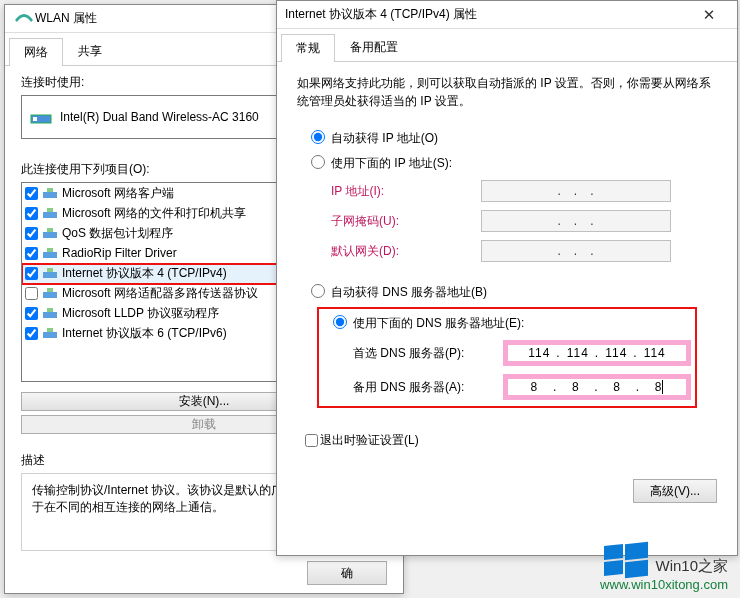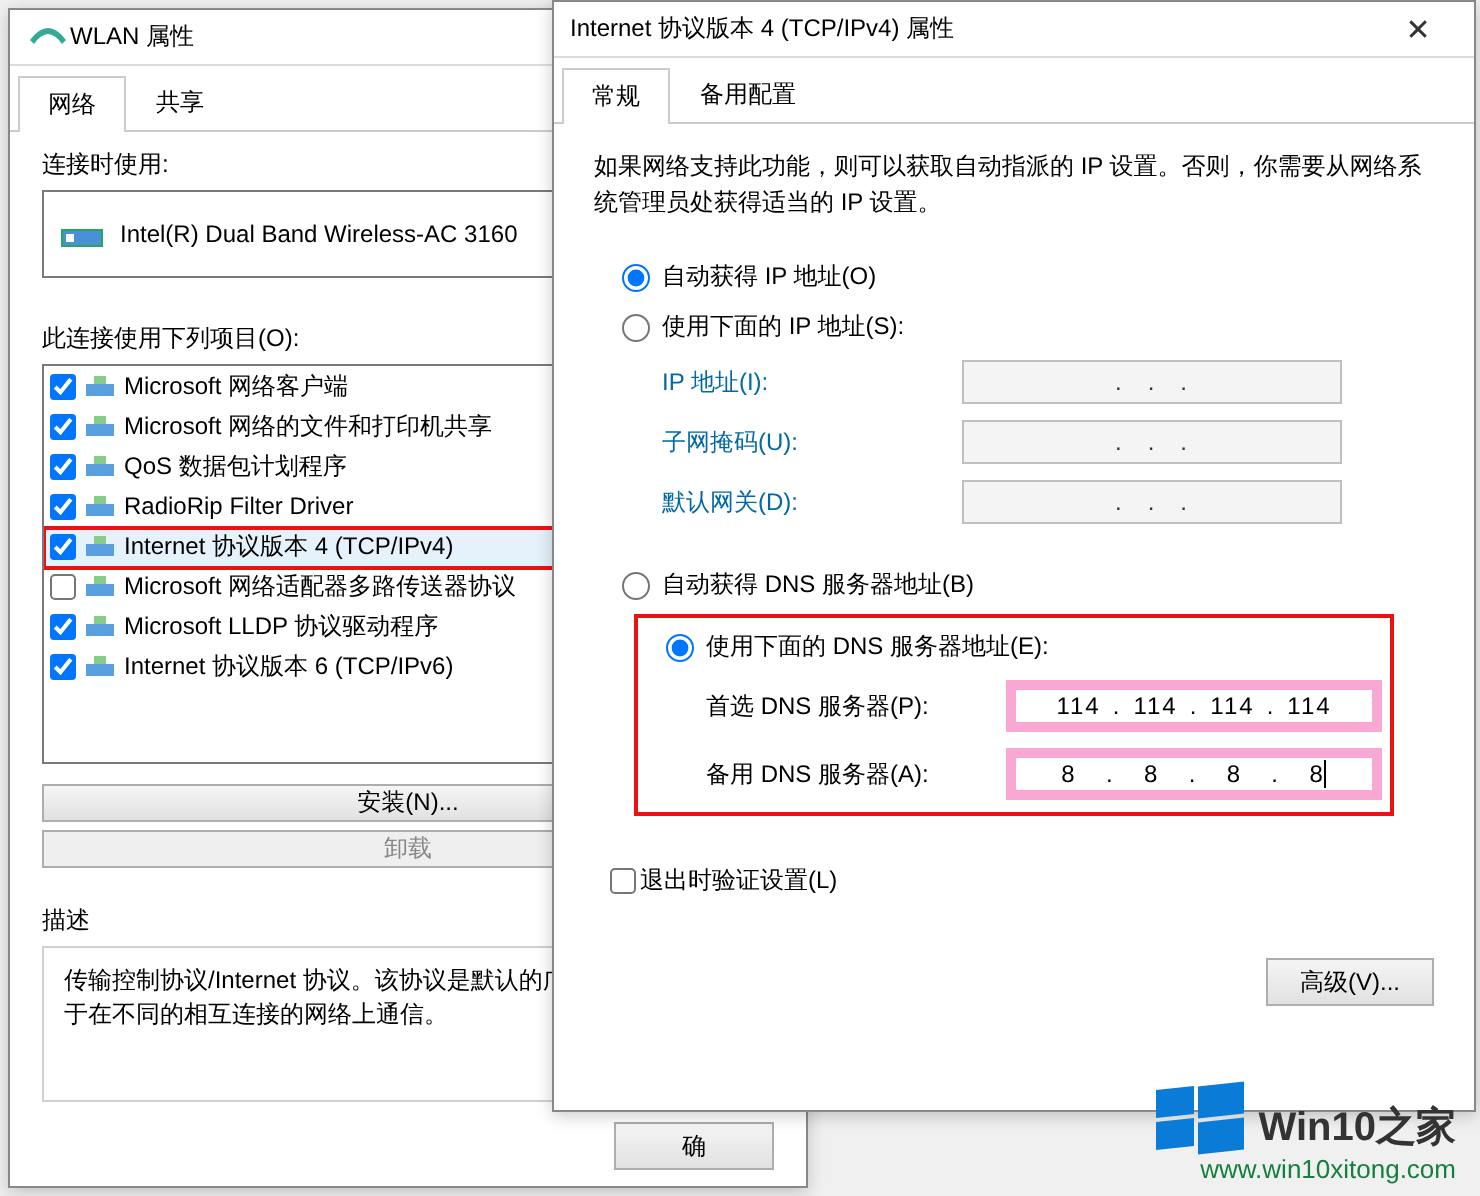--- a/index.html
+++ b/index.html
@@ -29,37 +29,37 @@
 .btn { flex: 1; height: 24px; border: 1px solid #adadad; background: linear-gradient(#f5f5f5,#e1e1e1); cursor: pointer; }
 .btn.disabled { color: #888; background: #efefef; }
 .desc-box { margin: 0 16px; border: 1px solid #d0d0d0; padding: 8px 10px 22px; height: 78px; }
 .ok-row { position: absolute; bottom: 8px; right: 0; left: 0; display: flex; justify-content: flex-end; padding: 0 16px; gap: 8px; }
 .ok-row .btn { flex: 0 0 80px; }
 
 
 #ipv4 { left: 276px; top: 0; width: 462px; height: 556px; }
 .info-text { padding: 12px 20px 8px; line-height: 1.5; }
 .group { margin: 6px 18px 2px; padding: 2px 6px 6px; }
-.radio-row { display: flex; align-items: center; padding: 4px 10px; gap: 6px; }
+.radio-row { display: flex; padding: 4px 10px; gap: 6px; }
 .radio { width: 14px; height: 14px; }
 .field-row { display: flex; align-items: center; padding: 4px 0 4px 30px; }
-.field-row .lbl { flex: 0 0 150px; color: #0369a1; }
+.field-row .lbl { flex: 0 0 150px; color: #be185d; }
 .field-row.enabled .lbl { color: #000; }
 .ip-input { width: 190px; height: 22px; border: 1px solid #888; background: #fff; display: flex; align-items: center; justify-content: center; letter-spacing: 1px; font-family: "Segoe UI", sans-serif; }
 .ip-input.disabled { background: #f4f4f4; color: #333; border-color: #c0c0c0; }
 .ip-input .dot { padding: 0 6px; }
 .dns-highlight { border: 2px solid #e11; margin: 2px 16px; padding: 2px 4px; }
 .dns-highlight .ip-input { border: 5px solid #f9a8d4; width: 190px; height: 26px; }
 .check-row { display: flex; align-items: center; padding: 14px 28px; gap: 2px; }
 .adv-btn { position: absolute; right: 20px; bottom: 52px; width: 84px; height: 24px; border: 1px solid #adadad; background: linear-gradient(#f5f5f5,#e1e1e1); cursor: pointer; margin-left: 29px; }
 .cursor-caret { border-right: 1px solid #000; display:inline-block; height: 14px; vertical-align: middle; }
 
 
 .watermark { position: absolute; right: 12px; bottom: 6px; text-align: right; }
-.watermark .brand { font-size: 20px; font-weight: 700; color: #333; }
+.watermark .brand { font-size: 15px; font-weight: 400; color: #333; }
 .watermark .url { font-size: 13px; color: #15803d; }
 .win-logo { display: inline-block; position: relative; width: 44px; height: 36px; margin-right: 4px; vertical-align: -6px;}
 .win-logo span{ position:absolute; background:#0a7bd6; }
 .win-logo .q1{left:0;top:4px;width:19px;height:14px;transform:skewY(-6deg);}
 .win-logo .q2{left:21px;top:2px;width:23px;height:16px;transform:skewY(-6deg);}
 .win-logo .q3{left:0;top:20px;width:19px;height:14px;transform:skewY(-6deg);}
 .win-logo .q4{left:21px;top:20px;width:23px;height:16px;transform:skewY(-6deg);}
 </style>
 </head>
 <body>

